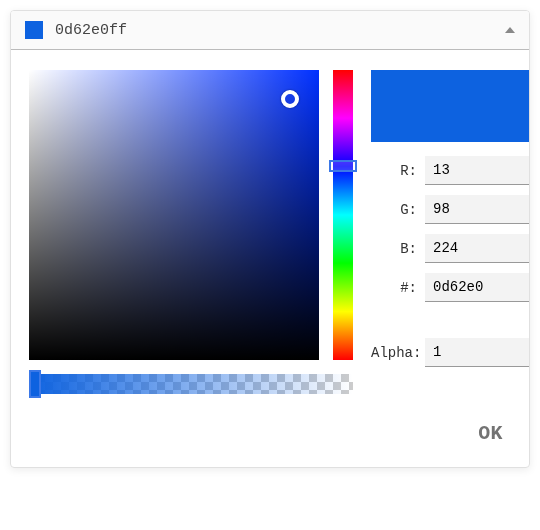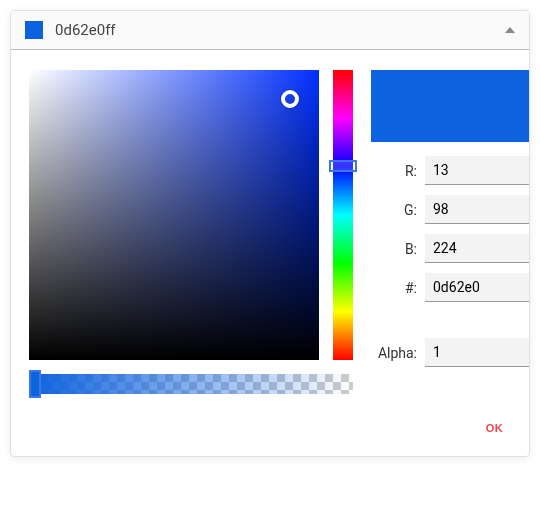--- a/index.html
+++ b/index.html
@@ -1,15 +1,15 @@
 <!DOCTYPE html>
 <html><head>
 <meta charset="utf-8">
 <style>
-  * { box-sizing: border-box; }
+  * { box-sizing: border-box; font-family: Liberation Mono, monospace; }
   body {
     margin: 0;
     padding: 10px;
     font-family: -apple-system, BlinkMacSystemFont, "Segoe UI", Roboto, Arial, sans-serif;
     font-size: 14px;
     color: #333;
     background: #fff;
     width: 540px;
     height: 530px;
   }
@@ -154,22 +154,22 @@
   }
   .actions {
     display: flex;
     justify-content: flex-end;
     gap: 24px;
     padding: 6px 22px 16px 0;
   }
   .btn {
     background: none;
     border: none;
-    color: #ef4444;
-    font-size: 11px;
+    color: #737373;
+    font-size: 20px;
     font-weight: 600;
     letter-spacing: 0.4px;
     cursor: pointer;
     padding: 6px 4px;
   }
 </style>
 </head>
 <body>
 
 <div class="card">

